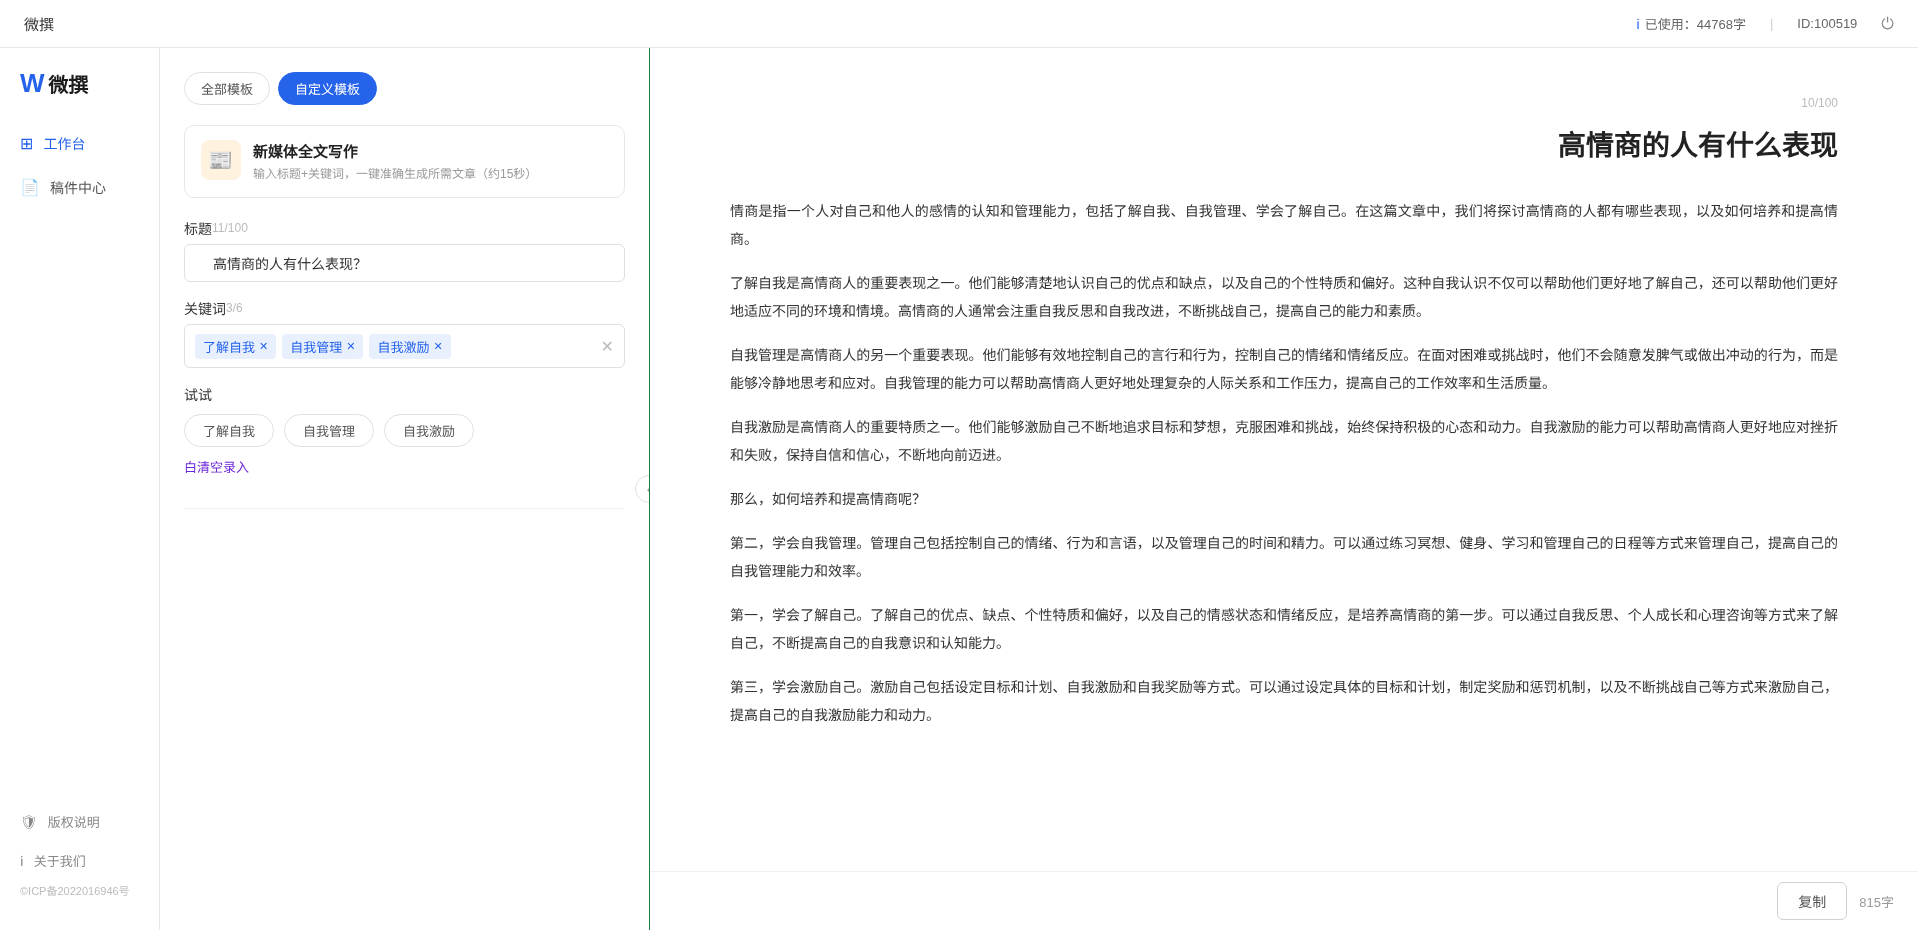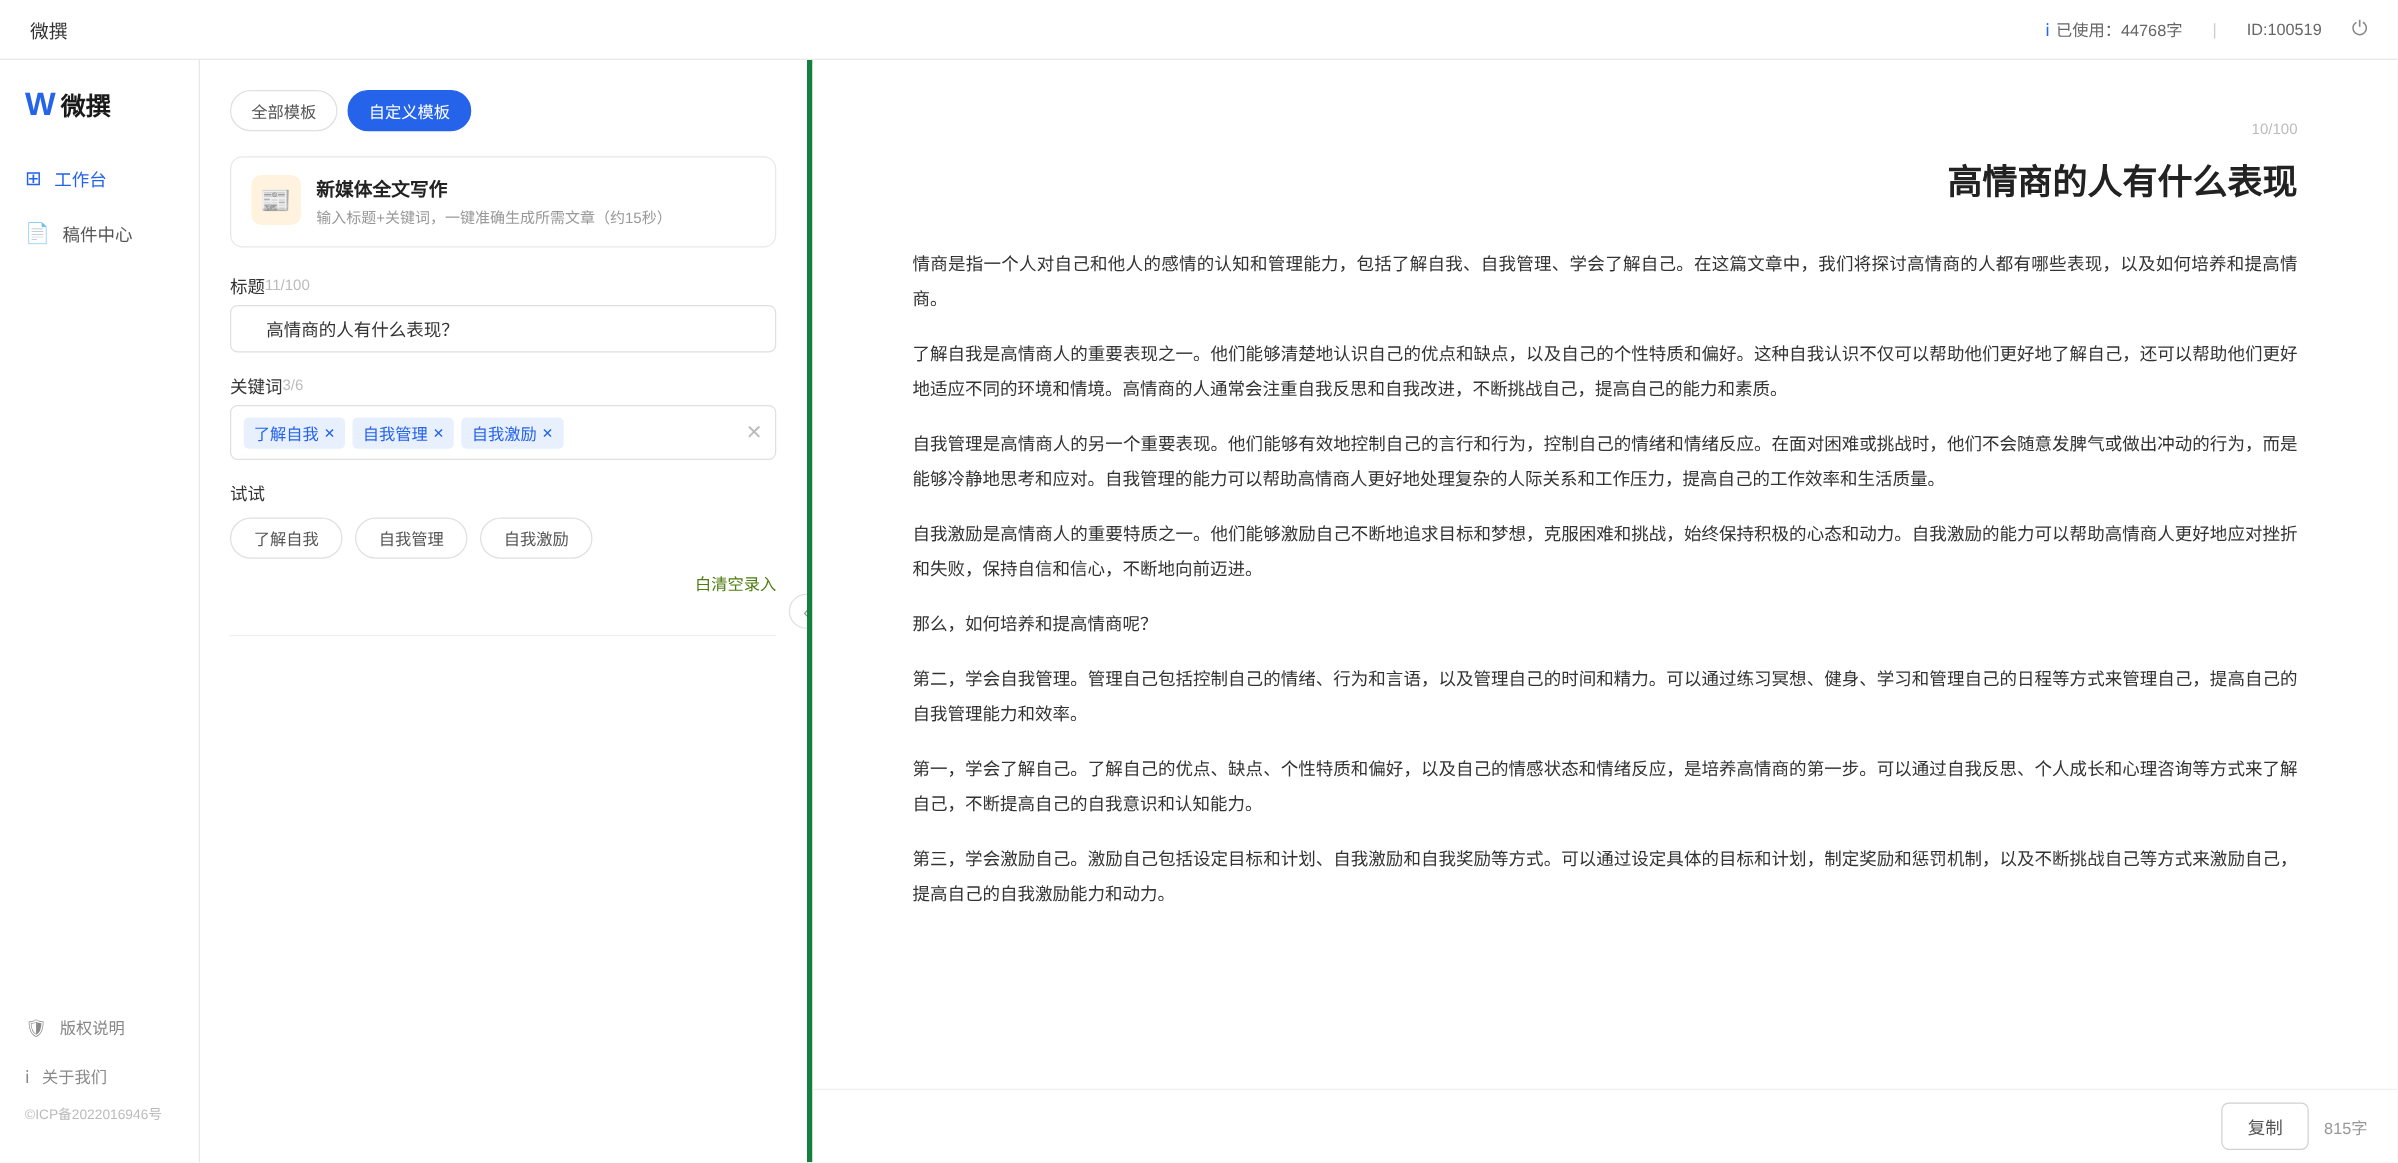--- a/index.html
+++ b/index.html
@@ -38,21 +38,21 @@
       display: flex; align-items: center; gap: 10px;
       padding: 8px 20px; font-size: 13px; color: #888; cursor: pointer;
     }
     .icp-text { font-size: 11px; color: #bbb; padding: 0 20px; }
 
     
     .content-area { flex: 1; display: flex; gap: 0; overflow: hidden; }
 
     
     .left-panel {
-      width: 490px; background: #fff; border-right: 5px solid #15803d;
+      width: 490px; background: #fff; border-right: 1px solid #15803d;
       display: flex; flex-direction: column; padding: 24px 24px 16px;
       flex-shrink: 0; position: relative; overflow-y: auto;
     }
 
     
     .tab-row { display: flex; gap: 8px; margin-bottom: 20px; }
     .tab-btn {
       padding: 6px 16px; border-radius: 20px; font-size: 13px; cursor: pointer;
       border: 1px solid #e0e0e0; background: #fff; color: #555;
     }
@@ -97,21 +97,21 @@
     .keywords-clear { position: absolute; right: 10px; top: 50%; transform: translateY(-50%); font-size: 16px; color: #bbb; cursor: pointer; }
 
     
     .try-section { margin-bottom: 20px; }
     .try-label { font-size: 14px; color: #333; font-weight: 500; margin-bottom: 10px; }
     .try-chips { display: flex; gap: 10px; flex-wrap: wrap; margin-bottom: 10px; }
     .try-chip {
       padding: 6px 18px; border: 1px solid #e0e0e0; border-radius: 20px;
       font-size: 13px; color: #555; cursor: pointer; background: #fff;
     }
-    .try-clear { font-size: 13px; color: #4d7c0f; text-align: right; cursor: pointer; }
+    .try-clear { font-size: 13px; color: #6d28d9; cursor: pointer; }
 
     
     .collapse-toggle {
       position: absolute; right: -14px; top: 50%; transform: translateY(-50%);
       width: 28px; height: 28px; background: #fff; border: 1px solid #e0e0e0;
       border-radius: 50%; display: flex; align-items: center; justify-content: center;
       cursor: pointer; font-size: 14px; color: #999; z-index: 10;
     }
 
     

